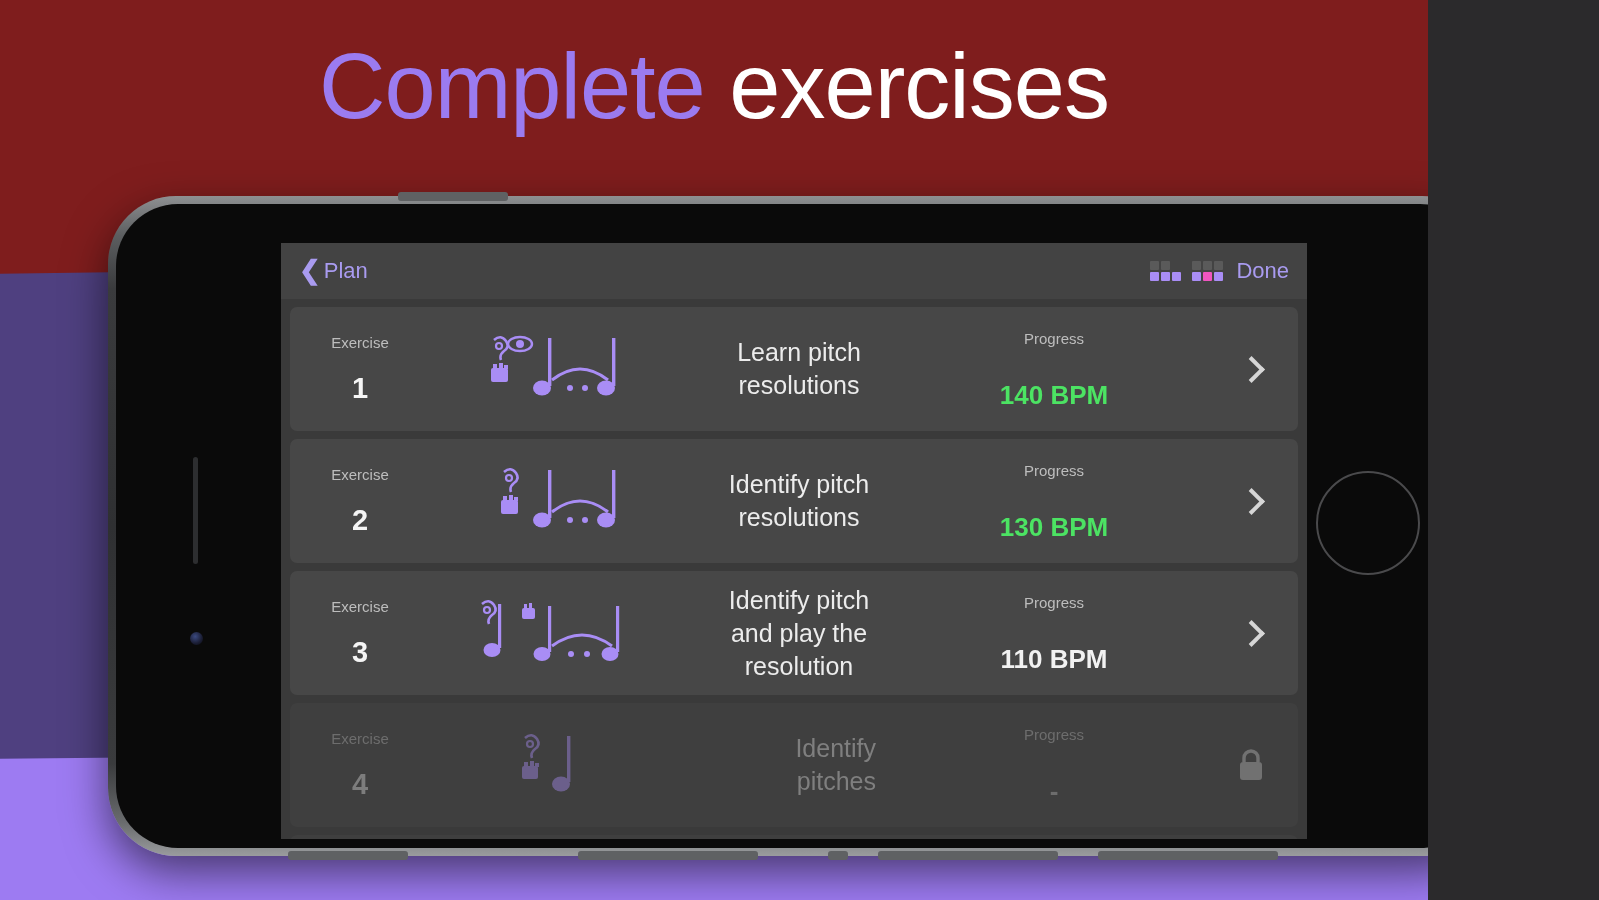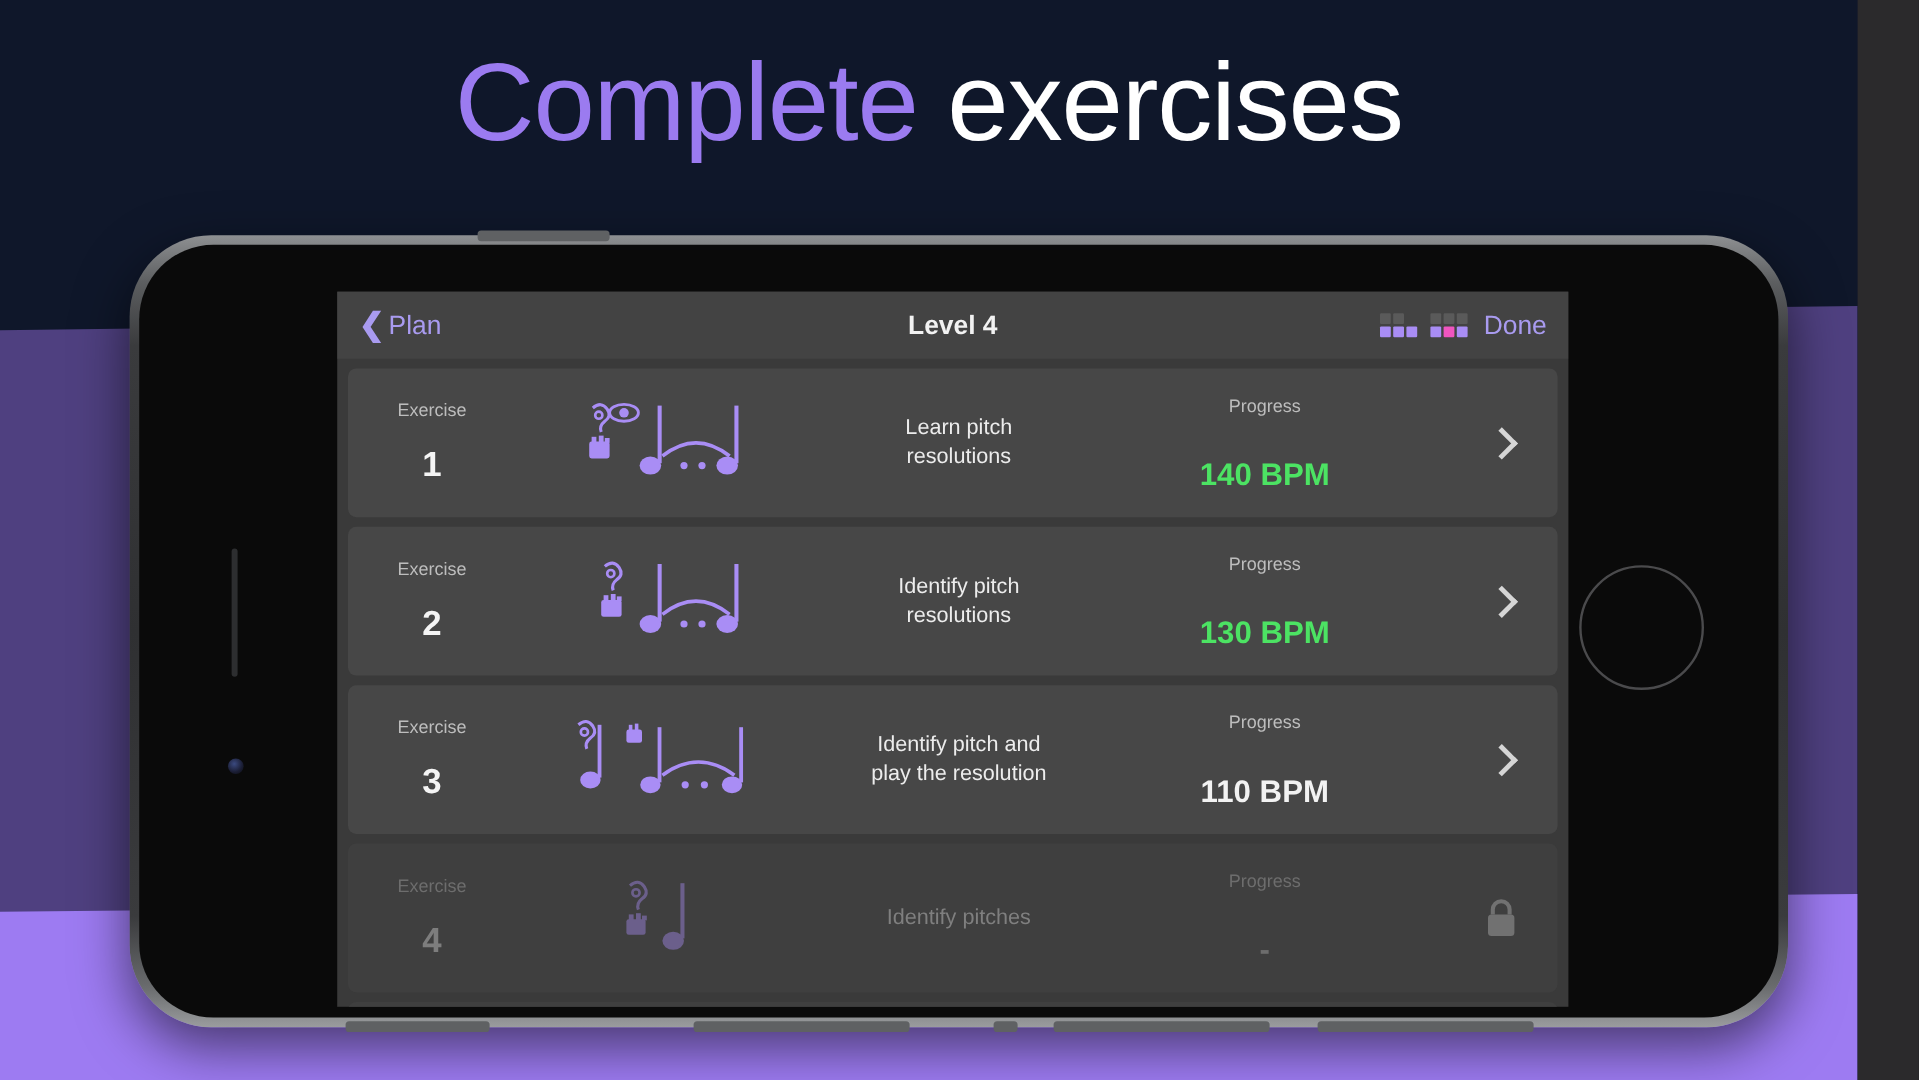--- a/index.html
+++ b/index.html
@@ -2,21 +2,21 @@
 <html><head>
 <meta charset="utf-8">
 <style>
   * { margin:0; padding:0; box-sizing:border-box; }
   html, body {
     width:1599px; height:900px;
     overflow:hidden;
     background:#2b2a2c;
     font-family:"Liberation Sans", sans-serif;
   }
-  #stage { position:relative; width:1548px; height:900px; overflow:hidden; background:#0f172a; }
+  #stage { position:relative; width:1428px; height:900px; overflow:hidden; background:#7f1d1d; }
 
   
   .band-dark {
     position:absolute; left:0; right:0;
     top:255px; height:520px;
     background:#4f4080;
     transform:skewY(-0.75deg);
     transform-origin:100% 0;
   }
   .band-light {
@@ -158,24 +158,24 @@
   }
   .exrow.locked .ex-num { color:#7d7d7d; }
 
   .col-icon { width:200px; display:flex; justify-content:center; align-items:center; }
   .ico { opacity:1; }
   .exrow.locked .ico { opacity:.42; }
 
   .col-title {
     flex:1;
     text-align:center;
-    color:#ececec; font-size:18px; line-height:1.32;
+    color:#ececec; font-size:25px; line-height:1.32;
     padding:0 14px;
   }
-  .exrow.locked .col-title { color:#7f7f7f; }
+  .exrow.locked .col-title { color:#7f7f7f;text-align:right; }
 
   .col-prog { width:232px; text-align:center; }
   .prog-val {
     margin-top:36px;
     font-size:26px; font-weight:700; line-height:1;
   }
   .prog-val.green { color:#4ce363; }
   .prog-val.white { color:#f2f2f2; }
   .prog-val.dim { color:#6d6d6d; }
 
@@ -213,21 +213,20 @@
       <div class="front-camera"></div>
       <div class="home-button"></div>
 
       <div class="screen">
 
         <div class="navbar">
           <div class="nav-back">
             <span class="chev">❮</span>
             <span>Plan</span>
           </div>
-          <div class="nav-title">Level 4</div>
           <div class="nav-right">
             <div class="level-meter">
               <div class="meter-group">
                 <div class="meter-col">
                   <div class="meter-cell"></div>
                   <div class="meter-cell on-purple"></div>
                 </div>
                 <div class="meter-col">
                   <div class="meter-cell"></div>
                   <div class="meter-cell on-purple"></div>

